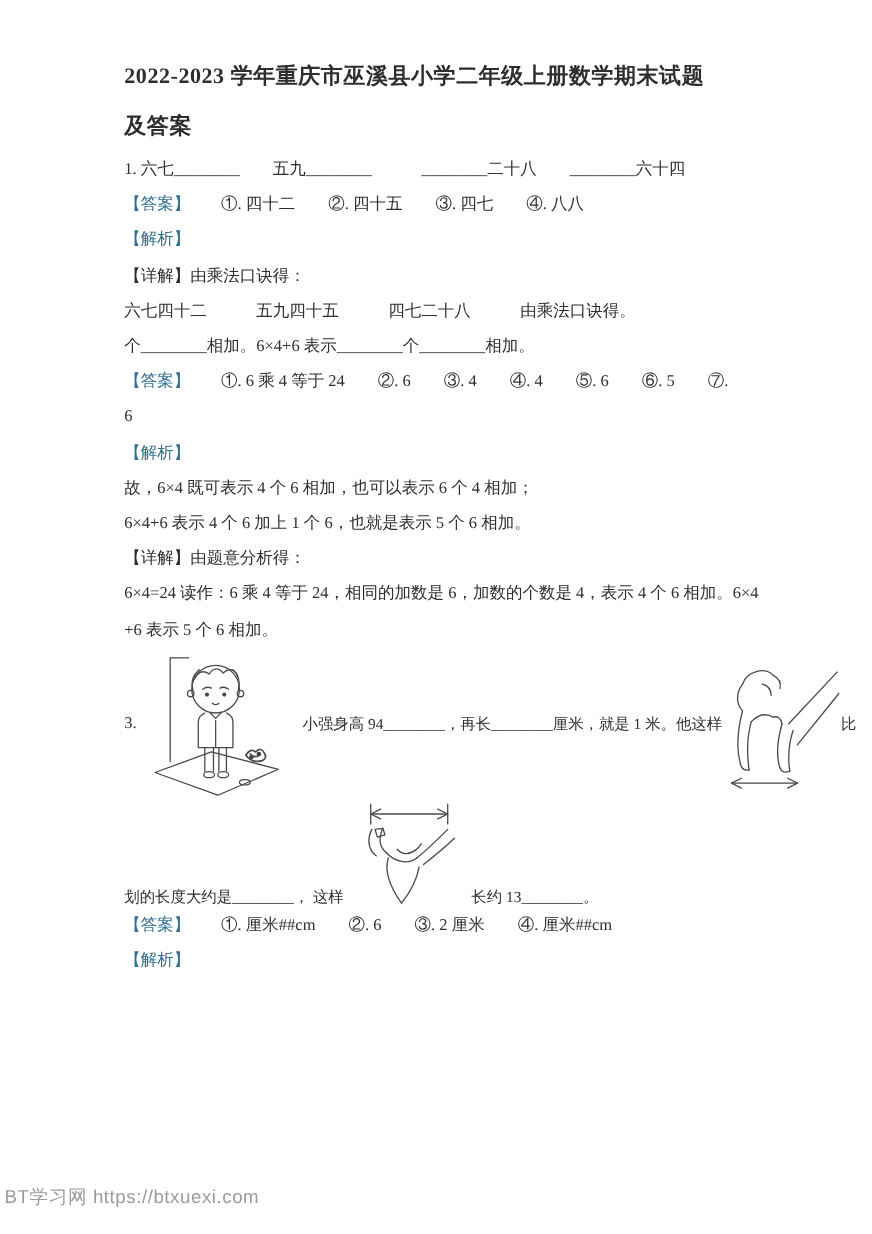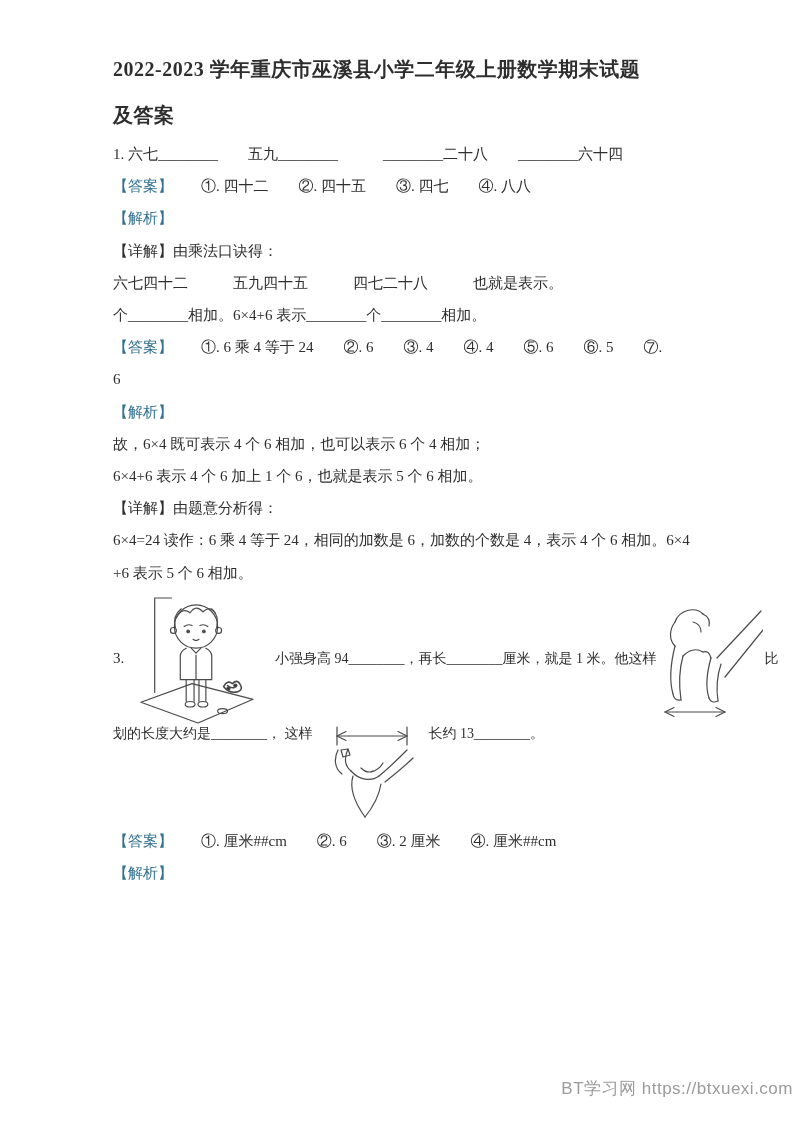--- a/index.html
+++ b/index.html
@@ -59,38 +59,38 @@
   }
   .q3-text{
     font-size:14px;
     flex:0 0 auto;
   }
   .q3-row1 svg, .q3-row2 svg{flex:0 0 auto;}
   .q3-text1{margin-left:18px;margin-right:2px;}
   .q3-text2{margin-left:2px;}
   .q3-row2{
     display:flex;
-    align-items:flex-start;
+    align-items:flex-end;
     height:100px;
     white-space:nowrap;
   }
   .q3-text3{margin-right:6px;}
   .q3-text4{margin-left:10px;}
   .sketch{
     stroke:#4a4a4a;
     stroke-width:1.2;
     fill:none;
     stroke-linecap:round;
     stroke-linejoin:round;
   }
   .footer{
     position:absolute;
-    left:16px;right:0;
+    left:4px;right:0;
     bottom:22px;
-    text-align:right;
+    text-align:left;
     font-family:"Liberation Sans","DejaVu Sans",sans-serif;
     font-size:17px;
     color:var(--footer-gray);
     letter-spacing:0.5px;
   }
 </style>
 </head>
 <body>
 
 <div class="page">
@@ -103,21 +103,21 @@
 
   <p class="line">
     <span class="lbl">【答案】</span><span>①. 四十二　　②. 四十五　　③. 四七　　④. 八八</span>
   </p>
 
   <p class="line">
     <span class="lbl solo">【解析】</span>
   </p>
 
   <p class="line">【详解】由乘法口诀得：</p>
-  <p class="line">六七四十二　　　五九四十五　　　四七二十八　　　也就是表示。</p>
+  <p class="line">六七四十二　　　五九四十五　　　四七二十八　　　由乘法口诀得。</p>
 
   <p class="line">个________相加。6×4+6 表示________个________相加。</p>
 
   <p class="line">
     <span class="lbl">【答案】</span><span>①. 6 乘 4 等于 24　　②. 6　　③. 4　　④. 4　　⑤. 6　　⑥. 5　　⑦.</span>
   </p>
   <p class="line">6</p>
 
   <p class="line">
     <span class="lbl solo">【解析】</span>

